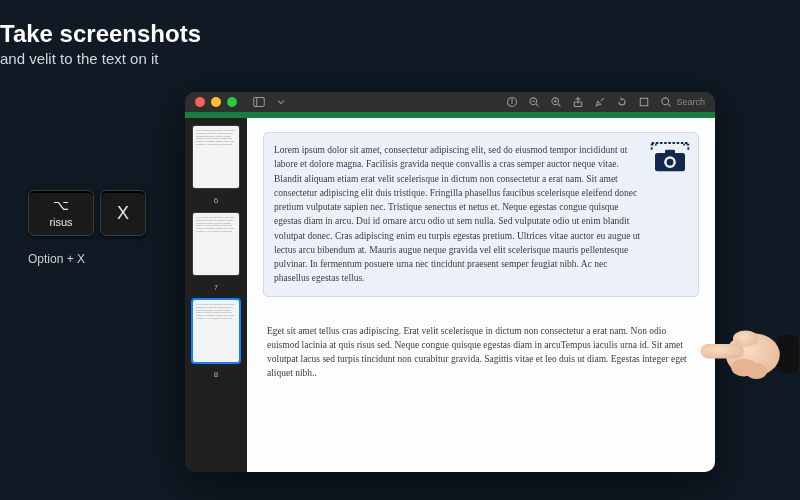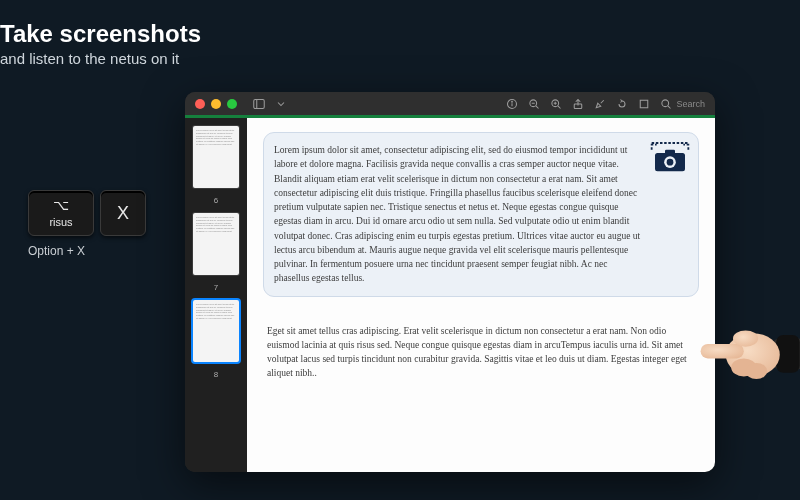--- a/index.html
+++ b/index.html
@@ -36,21 +36,21 @@
     align-items: center;
     justify-content: center;
     color: #e8e8e8;
     font-size: 16px;
     box-shadow: 0 2px 0 #000 inset, 0 2px 4px rgba(0,0,0,.6);
   }
   .key.option { width: 66px; flex-direction: column; font-size: 11px; line-height:1.1; }
   .key.option .glyph { font-size: 14px; margin-bottom: 2px; }
   .key.x { width: 46px; font-size: 18px; }
   .kbd-caption {
-    margin-top: 6px;
+    margin-top: 14px;
     font-size: 12px;
     line-height: 1.5;
     color: #c9ced3;
   }
 
   
   .window {
     position: absolute;
     left: 185px;
     top: 92px;
@@ -63,21 +63,21 @@
     flex-direction: column;
     overflow: hidden;
   }
   .titlebar {
     height: 26px;
     background: #2f2f2f;
     display: flex;
     align-items: center;
     padding: 0 10px;
     gap: 6px;
-    border-bottom: 3px solid #15803d;
+    border-bottom: 6px solid #15803d;
     position: relative;
   }
   .traffic { display: flex; gap: 6px; }
   .dot { width: 10px; height: 10px; border-radius: 50%; }
   .dot.r { background: #ff5f57; }
   .dot.y { background: #febc2e; }
   .dot.g { background: #28c840; }
   .tb-left-icons, .tb-right-icons {
     display: flex; gap: 10px; align-items: center;
   }
@@ -122,21 +122,21 @@
     font-family: Georgia, "Times New Roman", serif;
     font-size: 9.5px;
     line-height: 1.5;
     color: #3c3c3c;
     overflow: hidden;
     position: relative;
   }
   .para1 {
     background: #ecf1f7;
     border: 1px solid #cfdae8;
-    border-radius: 11px;
+    border-radius: 5px;
     padding: 10px 54px 10px 10px;
     position: relative;
   }
   .screenshot-badge {
     position: absolute;
     top: 8px; right: 8px;
     width: 40px; height: 34px;
     display:flex; align-items:flex-end; justify-content:center;
   }
   .screenshot-badge svg { width: 100%; height: 100%; }
@@ -150,21 +150,21 @@
     width: 110px;
     height: 90px;
   }
   .hand svg { width: 100%; height: 100%; }
 </style>
 </head>
 <body>
 
 <div class="hero">
   <h1>Take screenshots</h1>
-  <p>and listen to the netus on it</p>
+  <p>and velit to the text on it</p>
 </div>
 
 <div class="kbd-block">
   <div class="keys">
     <div class="key option">
       <span class="glyph">⌥</span>
       <span>risus</span>
     </div>
     <div class="key x">X</div>
   </div>

